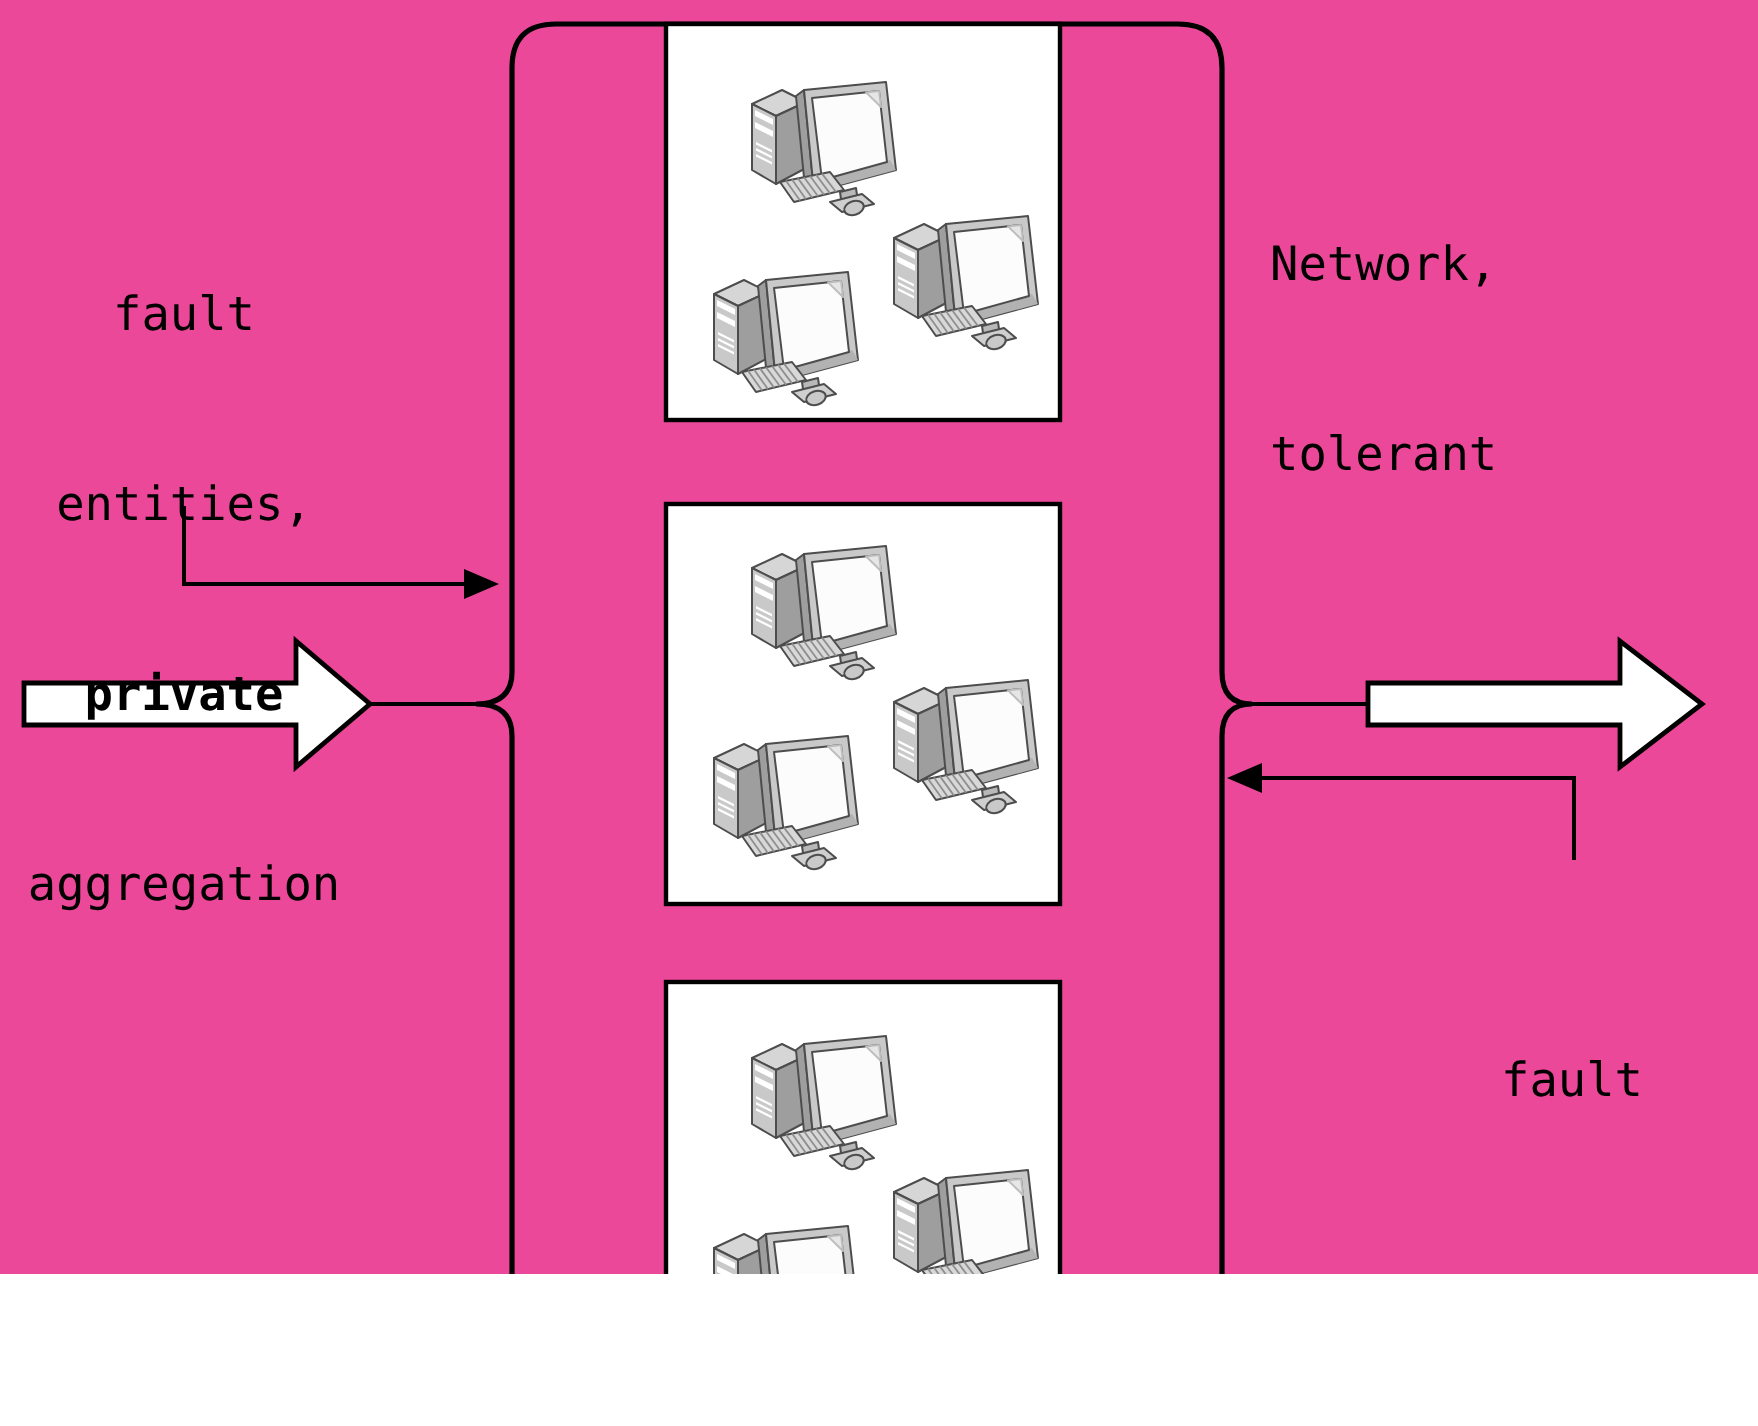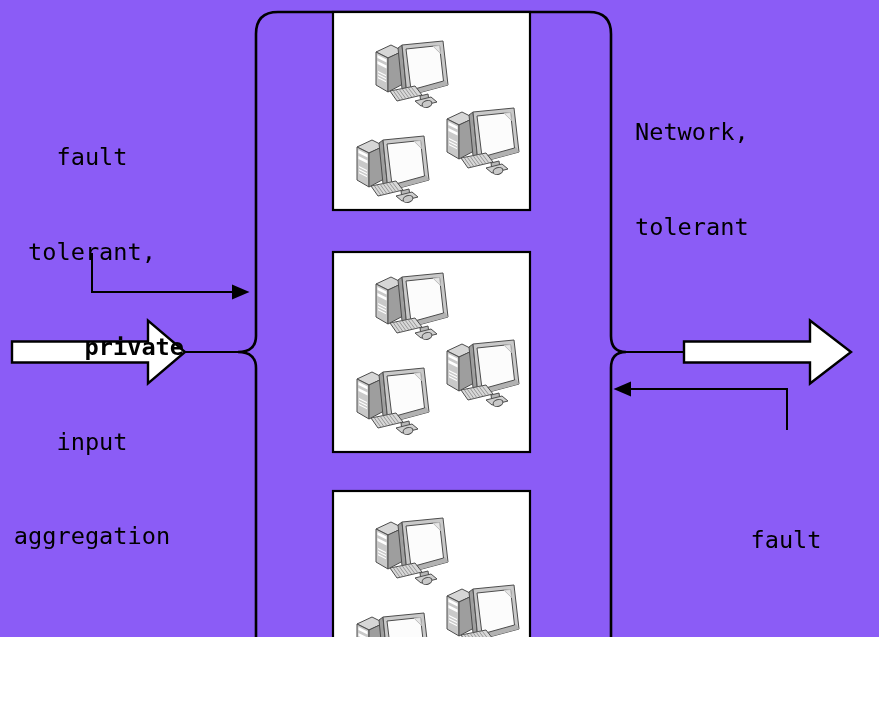--- a/index.html
+++ b/index.html
@@ -4,38 +4,38 @@
 <style>
   html, body {
     margin: 0;
     padding: 0;
     background: #ffffff;
   }
   .canvas {
     position: relative;
     width: 879px;
     height: 637px;
-    background: #8b5cf6;
+    background: #ec4899;
     overflow: hidden;
     font-family: "DejaVu Sans Mono", "Liberation Mono", monospace;
   }
   .diagram-svg {
     position: absolute;
     left: 0;
     top: 0;
   }
   .label {
     position: absolute;
     color: #000000;
     font-size: 23.6px;
     line-height: 31.6px;
     white-space: pre;
   }
   .label .line { display: block; }
-  .label .bold { font-weight: bold; text-align: right; }
+  .label .bold { font-weight: bold; }
   .label-input {
     left: 0px;
     top: 79px;
     width: 184px;
     text-align: center;
   }
   .label-network {
     left: 635px;
     top: 54px;
     text-align: center;
@@ -116,23 +116,22 @@
     </g>
 
     <g>
       <path d="M 787,430 V 389 H 631" fill="none" stroke="#000000" stroke-width="2"></path>
       <polygon points="631,381.5 613.5,389 631,396.5" fill="#000000"></polygon>
     </g>
   </svg>
 
   <div class="label label-input">
     <span class="line">fault</span>
-    <span class="line">tolerant,</span>
+    <span class="line">entities,</span>
     <span class="line bold">private</span>
-    <span class="line">input</span>
     <span class="line">aggregation</span>
   </div>
 
   <div class="label label-network">
     <span class="line">Network,</span>
     <span class="line">tolerant</span>
   </div>
 
   <div class="label label-output">
     <span class="line">fault</span>

